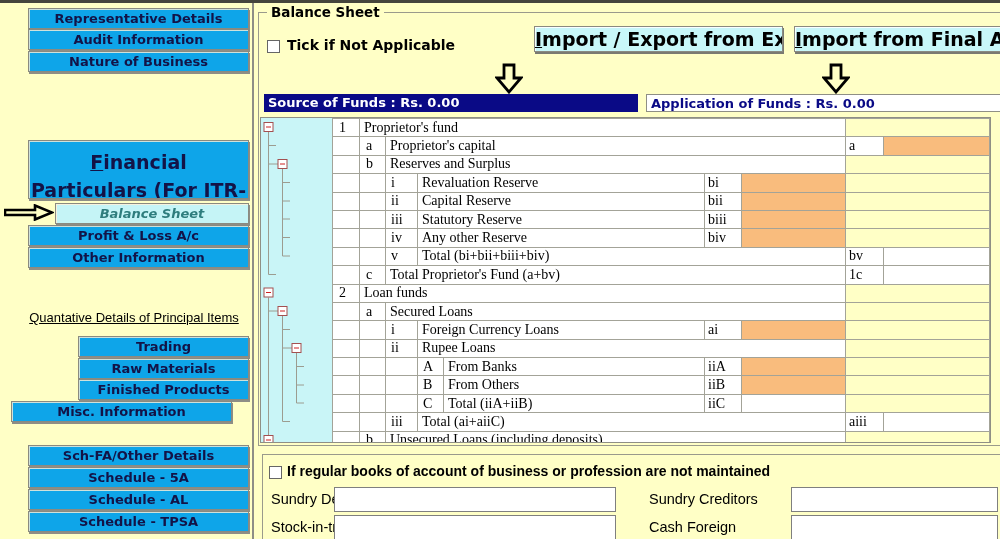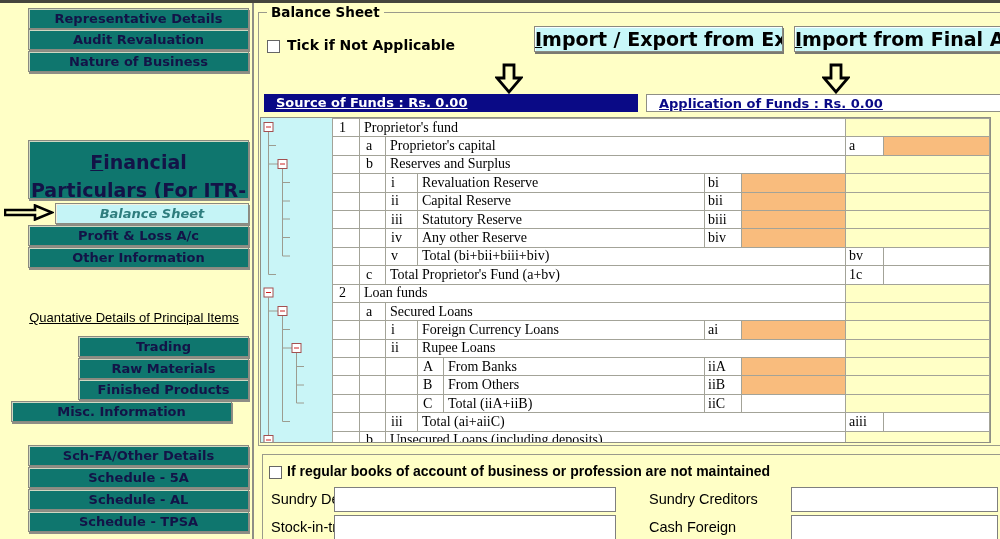--- a/index.html
+++ b/index.html
@@ -2,21 +2,21 @@
 <html><head>
 <meta charset="utf-8">
 <style>
   html,body{margin:0;padding:0}
   .screen{position:relative;width:1000px;height:539px;background:#FFFFC6;overflow:hidden;
           font-family:"DejaVu Sans",sans-serif;color:#000}
   .topline{position:absolute;left:0;top:0;width:1000px;height:3px;background:#45453d}
   .vdivider{position:absolute;left:252px;top:3px;width:2px;height:536px;background:#8e8e86}
 
   
-  .sbtn{position:absolute;display:block;background:#0f766e;border:1px solid #8a8a80;
+  .sbtn{position:absolute;display:block;background:#0ea5e9;border:1px solid #8a8a80;
         box-shadow:inset 1px 1px 0 rgba(255,240,215,.8),1px 2px 0 #8e8e86;
         color:#131347;font-weight:bold;font-size:13px;text-align:center;cursor:pointer;
         line-height:19px;white-space:nowrap;overflow:hidden}
   .sbtn.two-line{white-space:normal;line-height:1.45;padding-top:8px;font-size:19px}
   .sbtn.sel{background:#C5F4F6;color:#2e7d7d;font-style:italic}
   .mnemonic::first-letter{text-decoration:underline}
   .side-link{position:absolute;font-family:"Liberation Sans",sans-serif;font-size:13px;
              text-decoration:underline;color:#000;text-align:center;cursor:pointer}
 
   
@@ -25,21 +25,21 @@
           font-weight:bold;font-size:13.5px}
   .cb{position:absolute;width:11px;height:11px;background:#fff;border:1px solid #666;cursor:pointer}
   .cb-label{position:absolute;font-weight:bold;font-size:14px;white-space:nowrap}
 
   .cyanbtn{position:absolute;display:block;background:#C8F7F9;border:1px solid #8a8a80;
            box-shadow:inset 1px 1px 0 rgba(255,255,255,.9),1px 2px 0 #7a7a72;
            font-weight:bold;font-size:19px;text-align:center;line-height:24px;cursor:pointer;
            white-space:nowrap;overflow:hidden}
 
   .tab{position:absolute;height:18px;font-weight:bold;font-size:13px;line-height:18px;
-       text-decoration:underline;padding-left:12px;box-sizing:border-box;cursor:pointer;white-space:nowrap}
+       padding-left:4px;box-sizing:border-box;cursor:pointer;white-space:nowrap}
   .tab-src{background:#0A0A86;color:#fff}
   .tab-app{background:#fff;color:#0A0A86;border:1px solid #8f8f85}
 
   .arrow-svg{position:absolute}
 
   
   .tbl-wrap{position:absolute;left:1px;top:104px;width:729px;height:324px;
             border:1px solid #8f8f85;background:#fff;overflow:hidden}
   .tree{position:absolute;left:0;top:0;width:71px;height:100%;background:#C9F5F7;
         border-right:1px solid #a3a398}
@@ -63,21 +63,21 @@
 </style>
 </head>
 <body>
 
 <div class="screen">
   <div class="topline"></div>
   <div class="vdivider"></div>
 
   <div>
     <div class="sbtn" style="left:28px;top:8px;width:219px;height:19px">Representative Details</div>
-    <div class="sbtn" style="left:28px;top:29px;width:219px;height:19px">Audit Revaluation</div>
+    <div class="sbtn" style="left:28px;top:29px;width:219px;height:19px">Audit Information</div>
     <div class="sbtn" style="left:28px;top:51px;width:219px;height:19px">Nature of Business</div>
 
     <div class="sbtn two-line mnemonic" style="left:28px;top:140px;width:219px;height:49px">Financial Particulars (For ITR-4 only) / GST Details</div>
 
     <svg class="arrow-svg" style="left:4px;top:204px" width="50" height="17" viewBox="0 0 50 17">
       <path d="M1 6 H31 V1.5 L48 8.5 L31 15.5 V11 H1 Z" fill="#FFFFC6" stroke="#000" stroke-width="2.6"></path>
     </svg>
     <div class="sbtn sel" style="left:55px;top:203px;width:192px;height:19px">Balance Sheet</div>
 
     <div class="sbtn" style="left:28px;top:225px;width:219px;height:19px">Profit &amp; Loss A/c</div>

